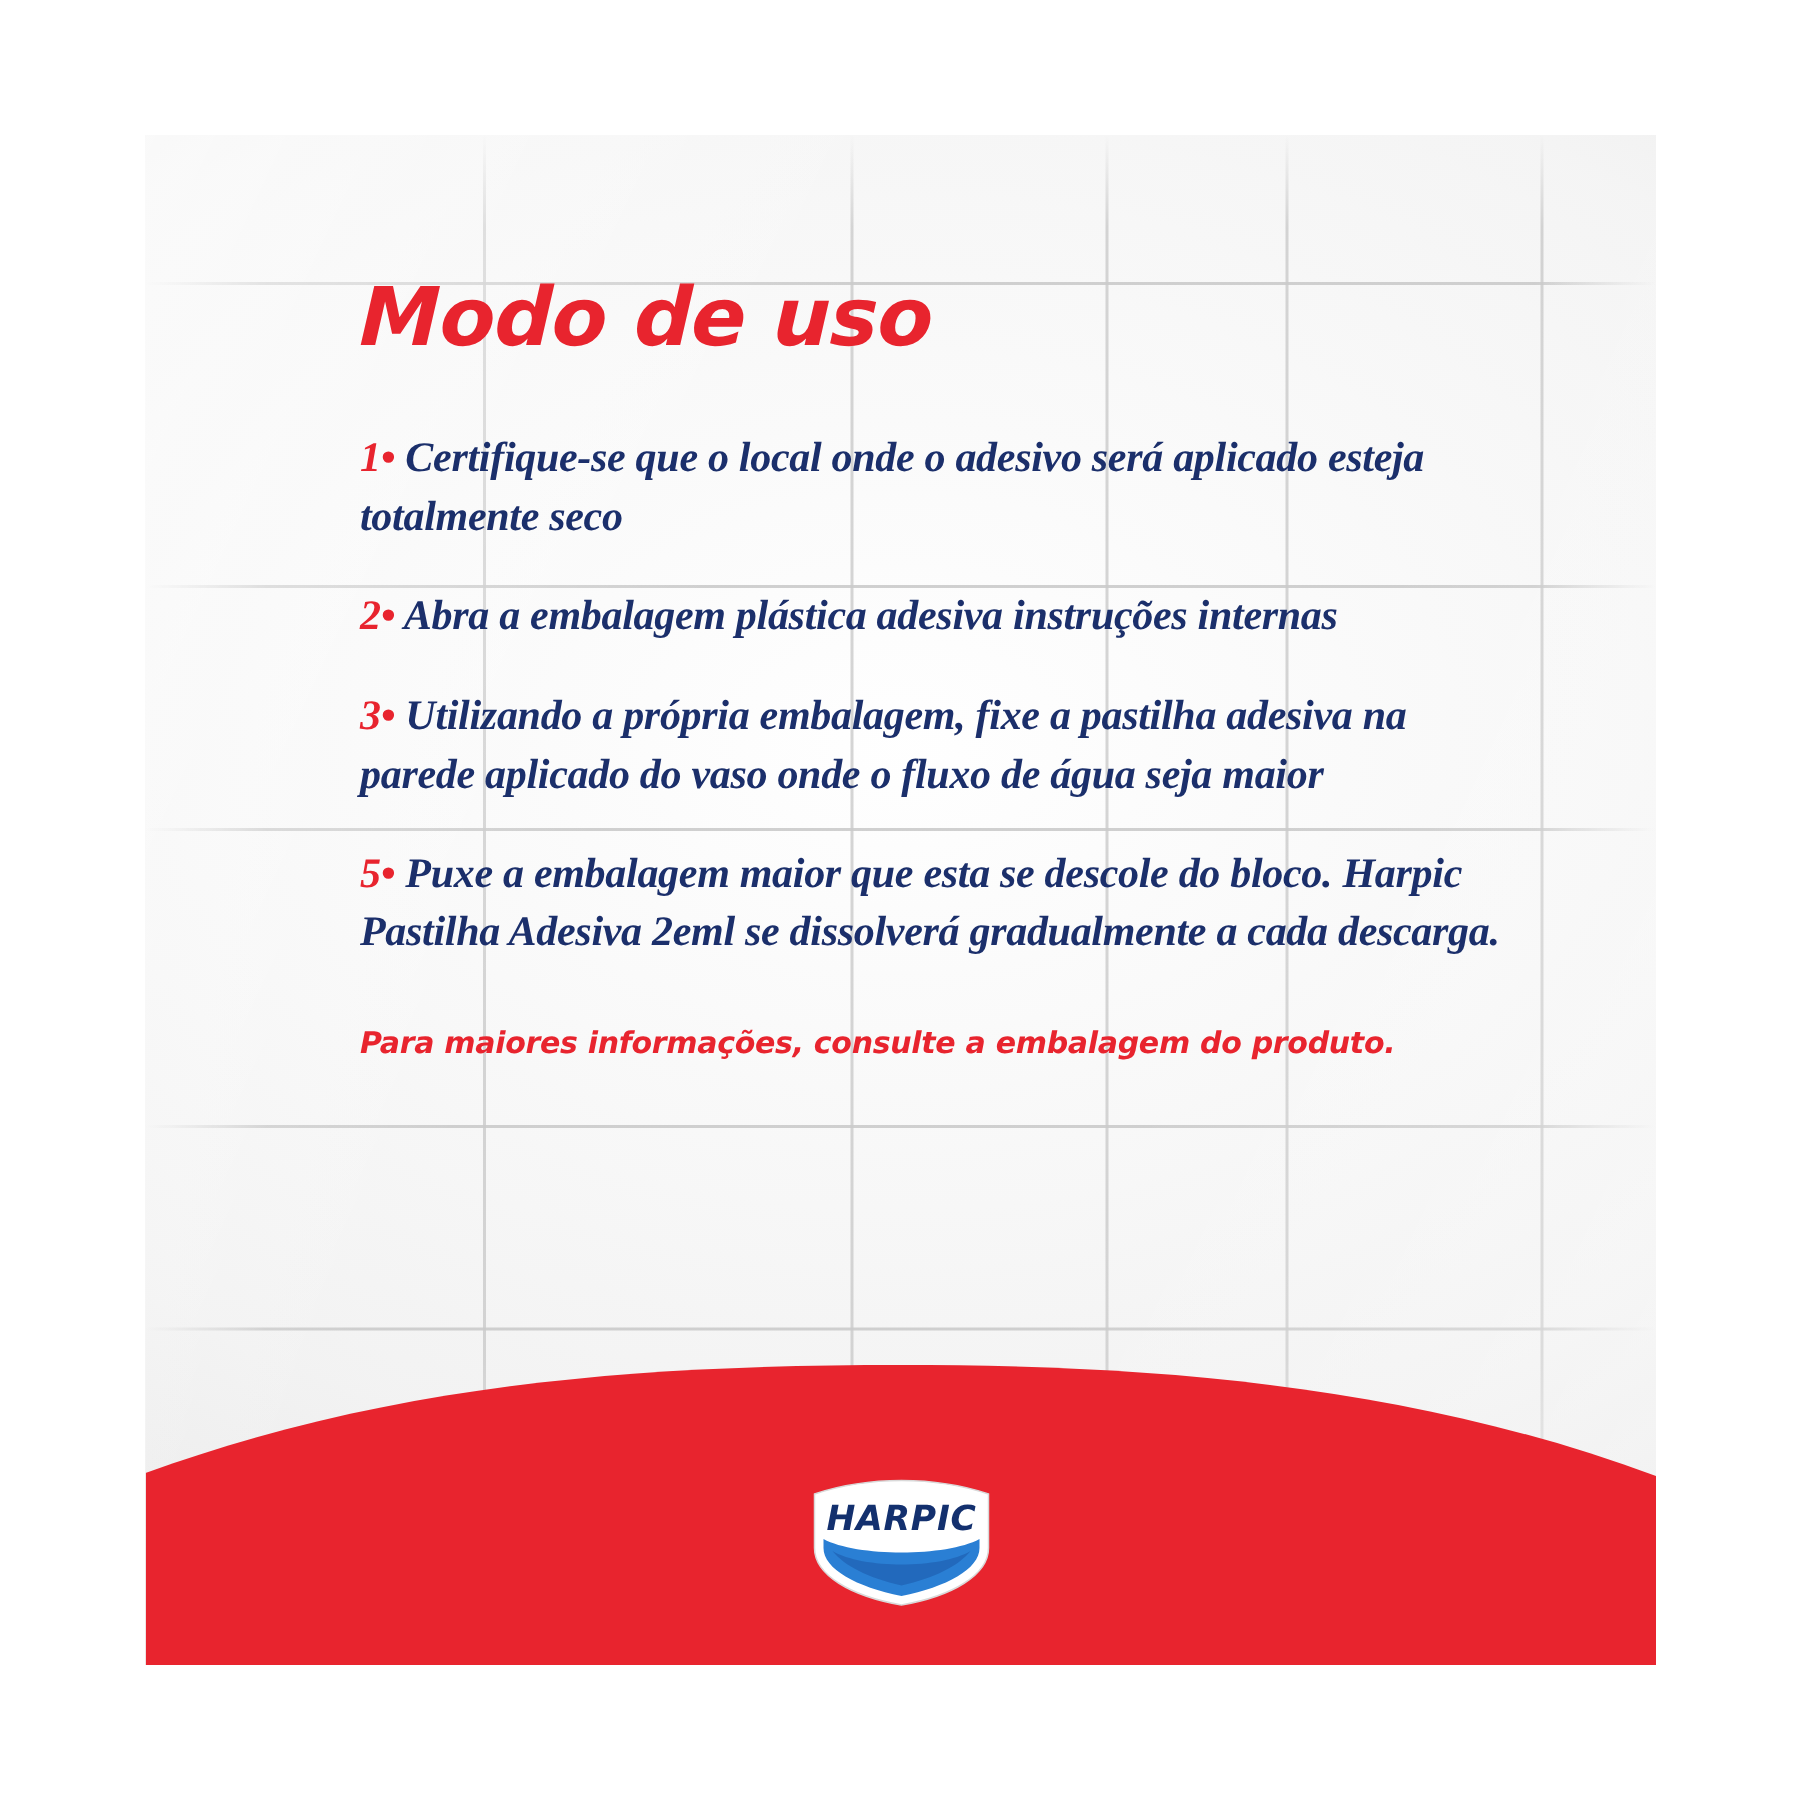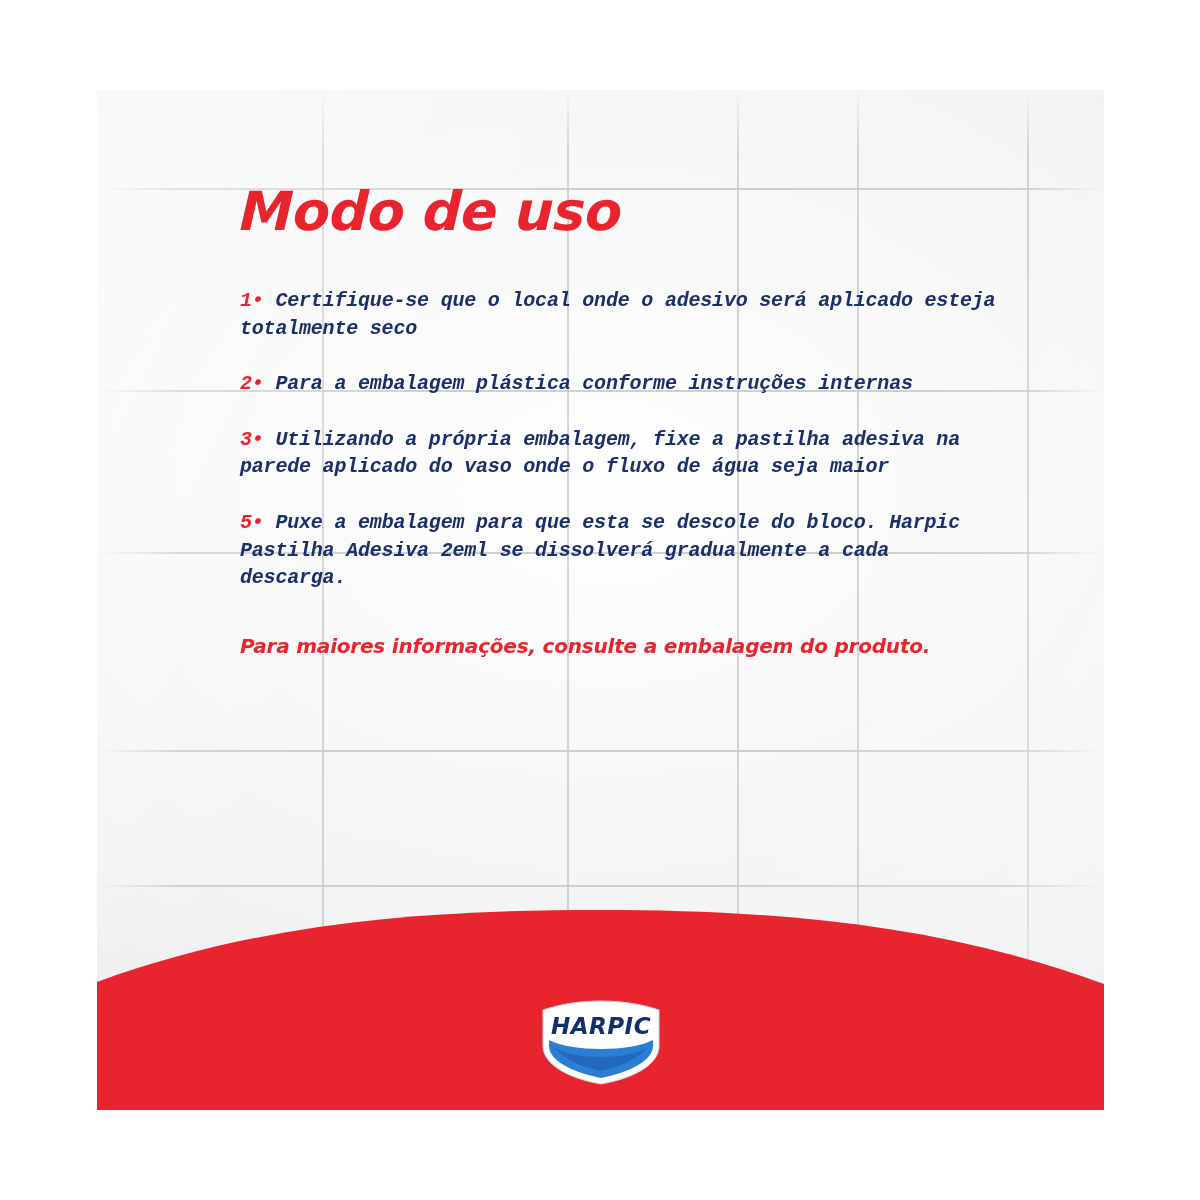--- a/index.html
+++ b/index.html
@@ -83,26 +83,26 @@
 
   .steps {
     list-style: none;
     margin: 0;
     padding: 0;
   }
 
   .step {
     display: block;
     margin-bottom: 28px;
-    font-size: 20px;
+    font-size: 28px;
     line-height: 1.38;
     font-weight: 700;
     font-style: italic;
     color: #1b2f6b;
-    font-family: Liberation Mono, monospace;
+    font-family: Liberation Serif, serif;
     letter-spacing: -0.2px;
     max-width: 760px;
   }
 
   .step-num {
     color: #e8242e;
     font-weight: 700;
     font-style: italic;
     white-space: nowrap;
   }
@@ -137,21 +137,21 @@
     bottom: 0;
     width: 100%;
     height: 200px;
     display: block;
   }
 
   
   .logo {
     position: absolute;
     left: 50%;
-    bottom: 20px;
+    bottom: 34px;
     transform: translateX(-50%);
     width: 132px;
     height: 96px;
   }
   .logo svg { display: block; width: 132px; height: 96px; }
 
   .logo-text {
     font-family: "DejaVu Sans", sans-serif;
     font-weight: 700;
     font-style: italic;
@@ -188,32 +188,32 @@
 
       <div class="steps">
 
         <div class="step">
           <span class="step-num">1</span><span class="step-sep">•</span>
           <span>Certifique-se que o local onde o adesivo será aplicado esteja totalmente seco</span>
         </div>
 
         <div class="step">
           <span class="step-num">2</span><span class="step-sep">•</span>
-          <span>Para a embalagem plástica conforme instruções internas</span>
+          <span>Abra a embalagem plástica adesiva instruções internas</span>
         </div>
 
         <div class="step">
           <span class="step-num">3</span><span class="step-sep">•</span>
           <span>Utilizando a própria embalagem, fixe a pastilha adesiva na parede aplicado do vaso onde o fluxo de água seja maior</span>
         </div>
 
 
         <div class="step">
           <span class="step-num">5</span><span class="step-sep">•</span>
-          <span>Puxe a embalagem para que esta se descole do bloco. Harpic Pastilha Adesiva 2eml se dissolverá gradualmente a cada descarga.</span>
+          <span>Puxe a embalagem maior que esta se descole do bloco. Harpic Pastilha Adesiva 2eml se dissolverá gradualmente a cada descarga.</span>
         </div>
 
       </div>
 
       <div class="footnote">Para maiores informações, consulte a embalagem do produto.</div>
 
     </div>
 
     <div class="footer-band">
       <svg viewBox="0 0 1007 200" preserveAspectRatio="none">

